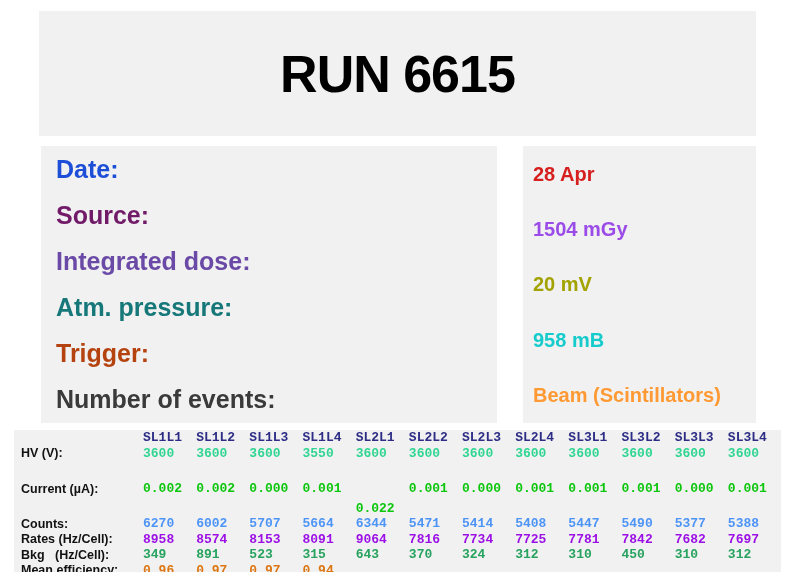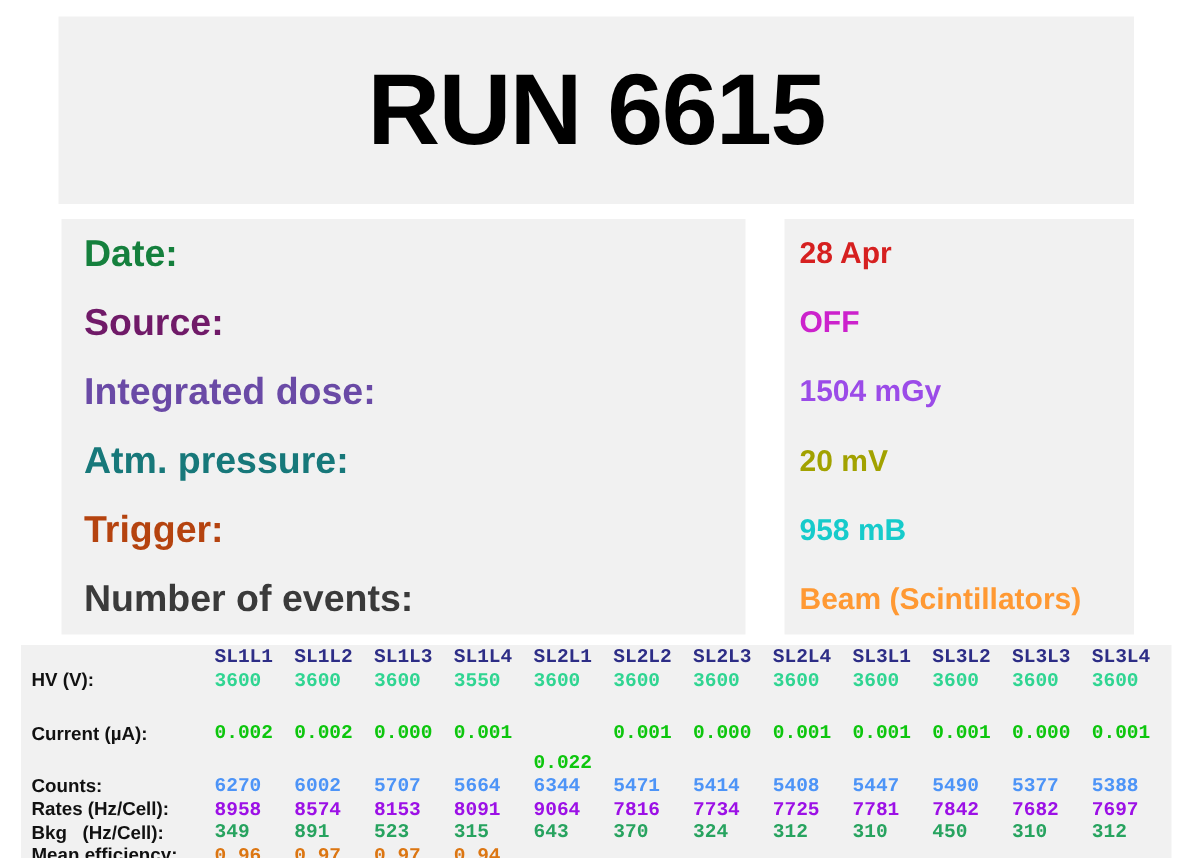--- a/index.html
+++ b/index.html
@@ -16,21 +16,21 @@
     background: #F1F1F1;
   }
   .title-panel {
     left: 39px; top: 11px;
     width: 717px; height: 125px;
     display: flex;
     align-items: center;
     justify-content: center;
   }
   .run-title {
-    font-size: 67px;
+    font-size: 52px;
     font-weight: bold;
     color: #000000;
     letter-spacing: -1px;
   }
   .labels-panel {
     left: 41px; top: 146px;
     width: 456px; height: 277px;
     display: flex;
     flex-direction: column;
     justify-content: space-around;
@@ -86,30 +86,29 @@
   .corner-cell { }
 </style>
 </head>
 <body>
 
 <div class="panel title-panel">
   <div class="run-title">RUN 6615</div>
 </div>
 
 <div class="panel labels-panel">
-    <div class="info-label" style="color: #15803d;">Date:</div>
+    <div class="info-label" style="color: #1d4ed8;">Date:</div>
     <div class="info-label" style="color: rgb(112, 26, 104);">Source:</div>
     <div class="info-label" style="color: rgb(106, 74, 166);">Integrated dose:</div>
     <div class="info-label" style="color: rgb(23, 120, 122);">Atm. pressure:</div>
     <div class="info-label" style="color: rgb(181, 67, 15);">Trigger:</div>
     <div class="info-label" style="color: rgb(58, 58, 58);">Number of events:</div>
   </div>
 <div class="panel values-panel">
     <div class="info-value" style="color: rgb(214, 32, 32);">28 Apr</div>
-    <div class="info-value" style="color: rgb(204, 34, 204);">OFF</div>
     <div class="info-value" style="color: rgb(155, 75, 232);">1504 mGy</div>
     <div class="info-value" style="color: rgb(162, 162, 0);">20 mV</div>
     <div class="info-value" style="color: rgb(22, 203, 203);">958 mB</div>
     <div class="info-value" style="color: rgb(255, 153, 51);">Beam (Scintillators)</div>
   </div>
 
 <div class="panel table-panel">
   <div class="table-grid">
       <div class="corner-cell"></div>
       <div class="th-cell" style="color: rgb(45, 45, 134);">SL1L1</div>

